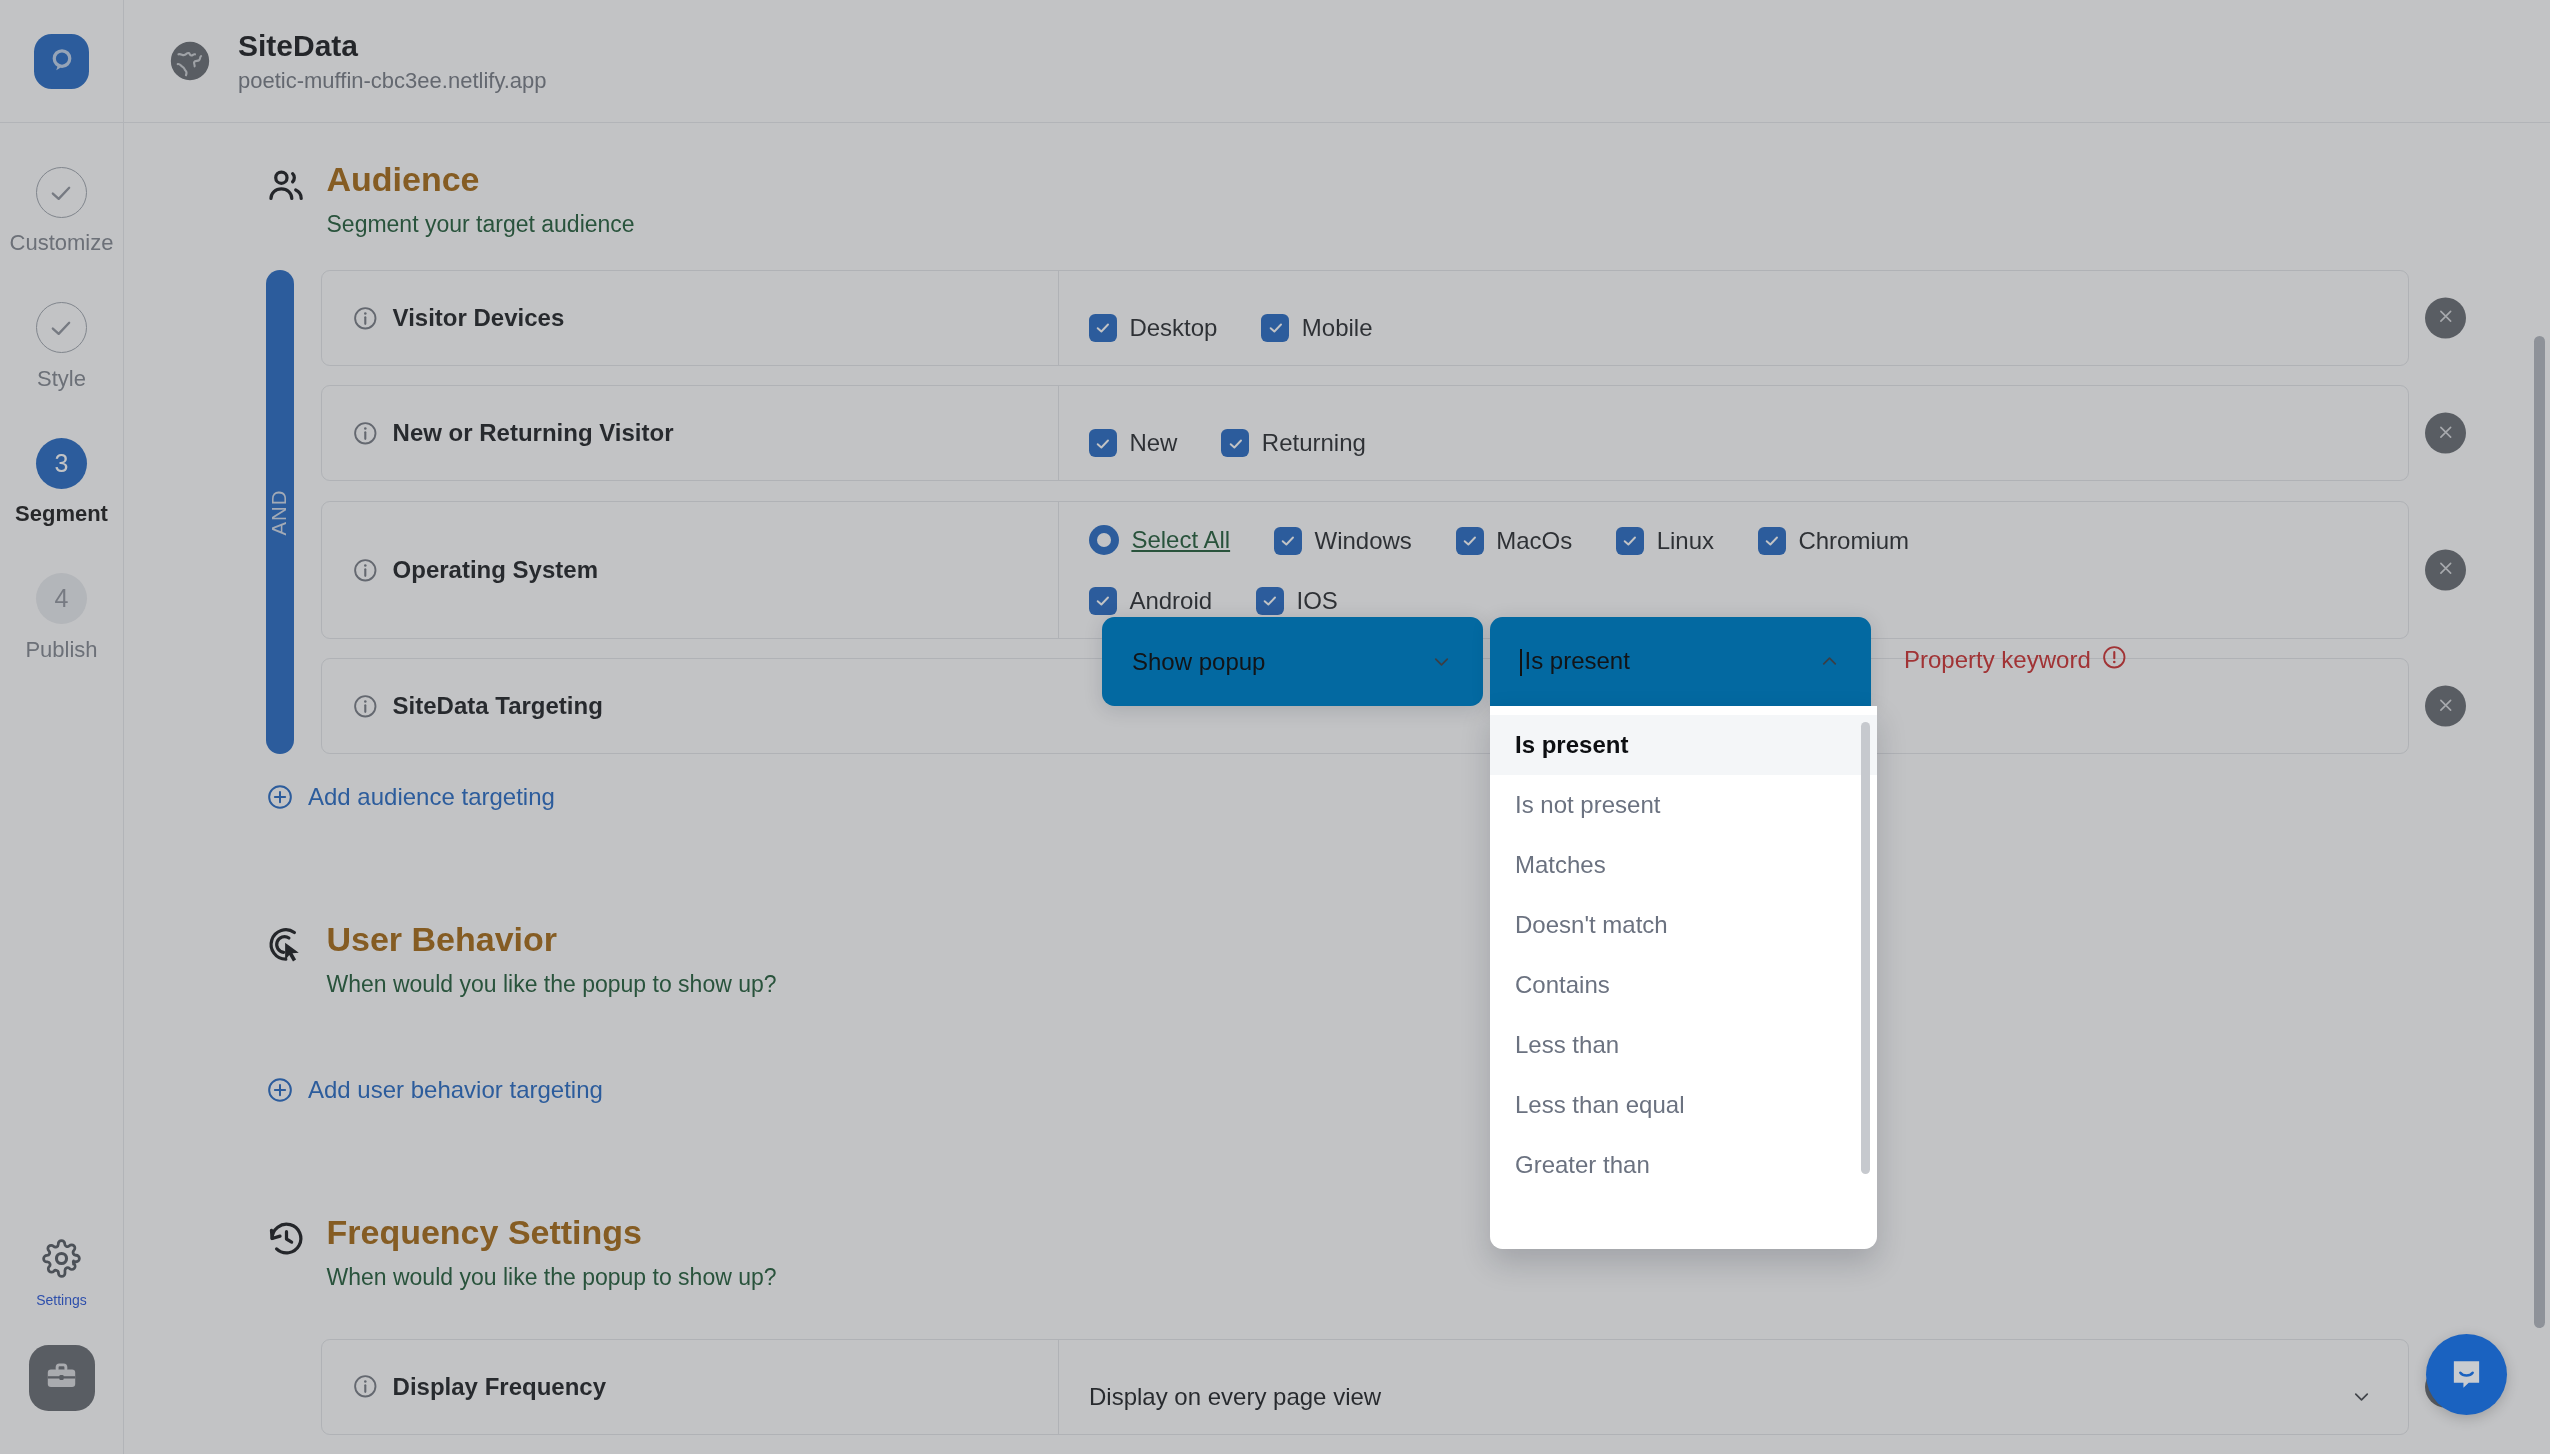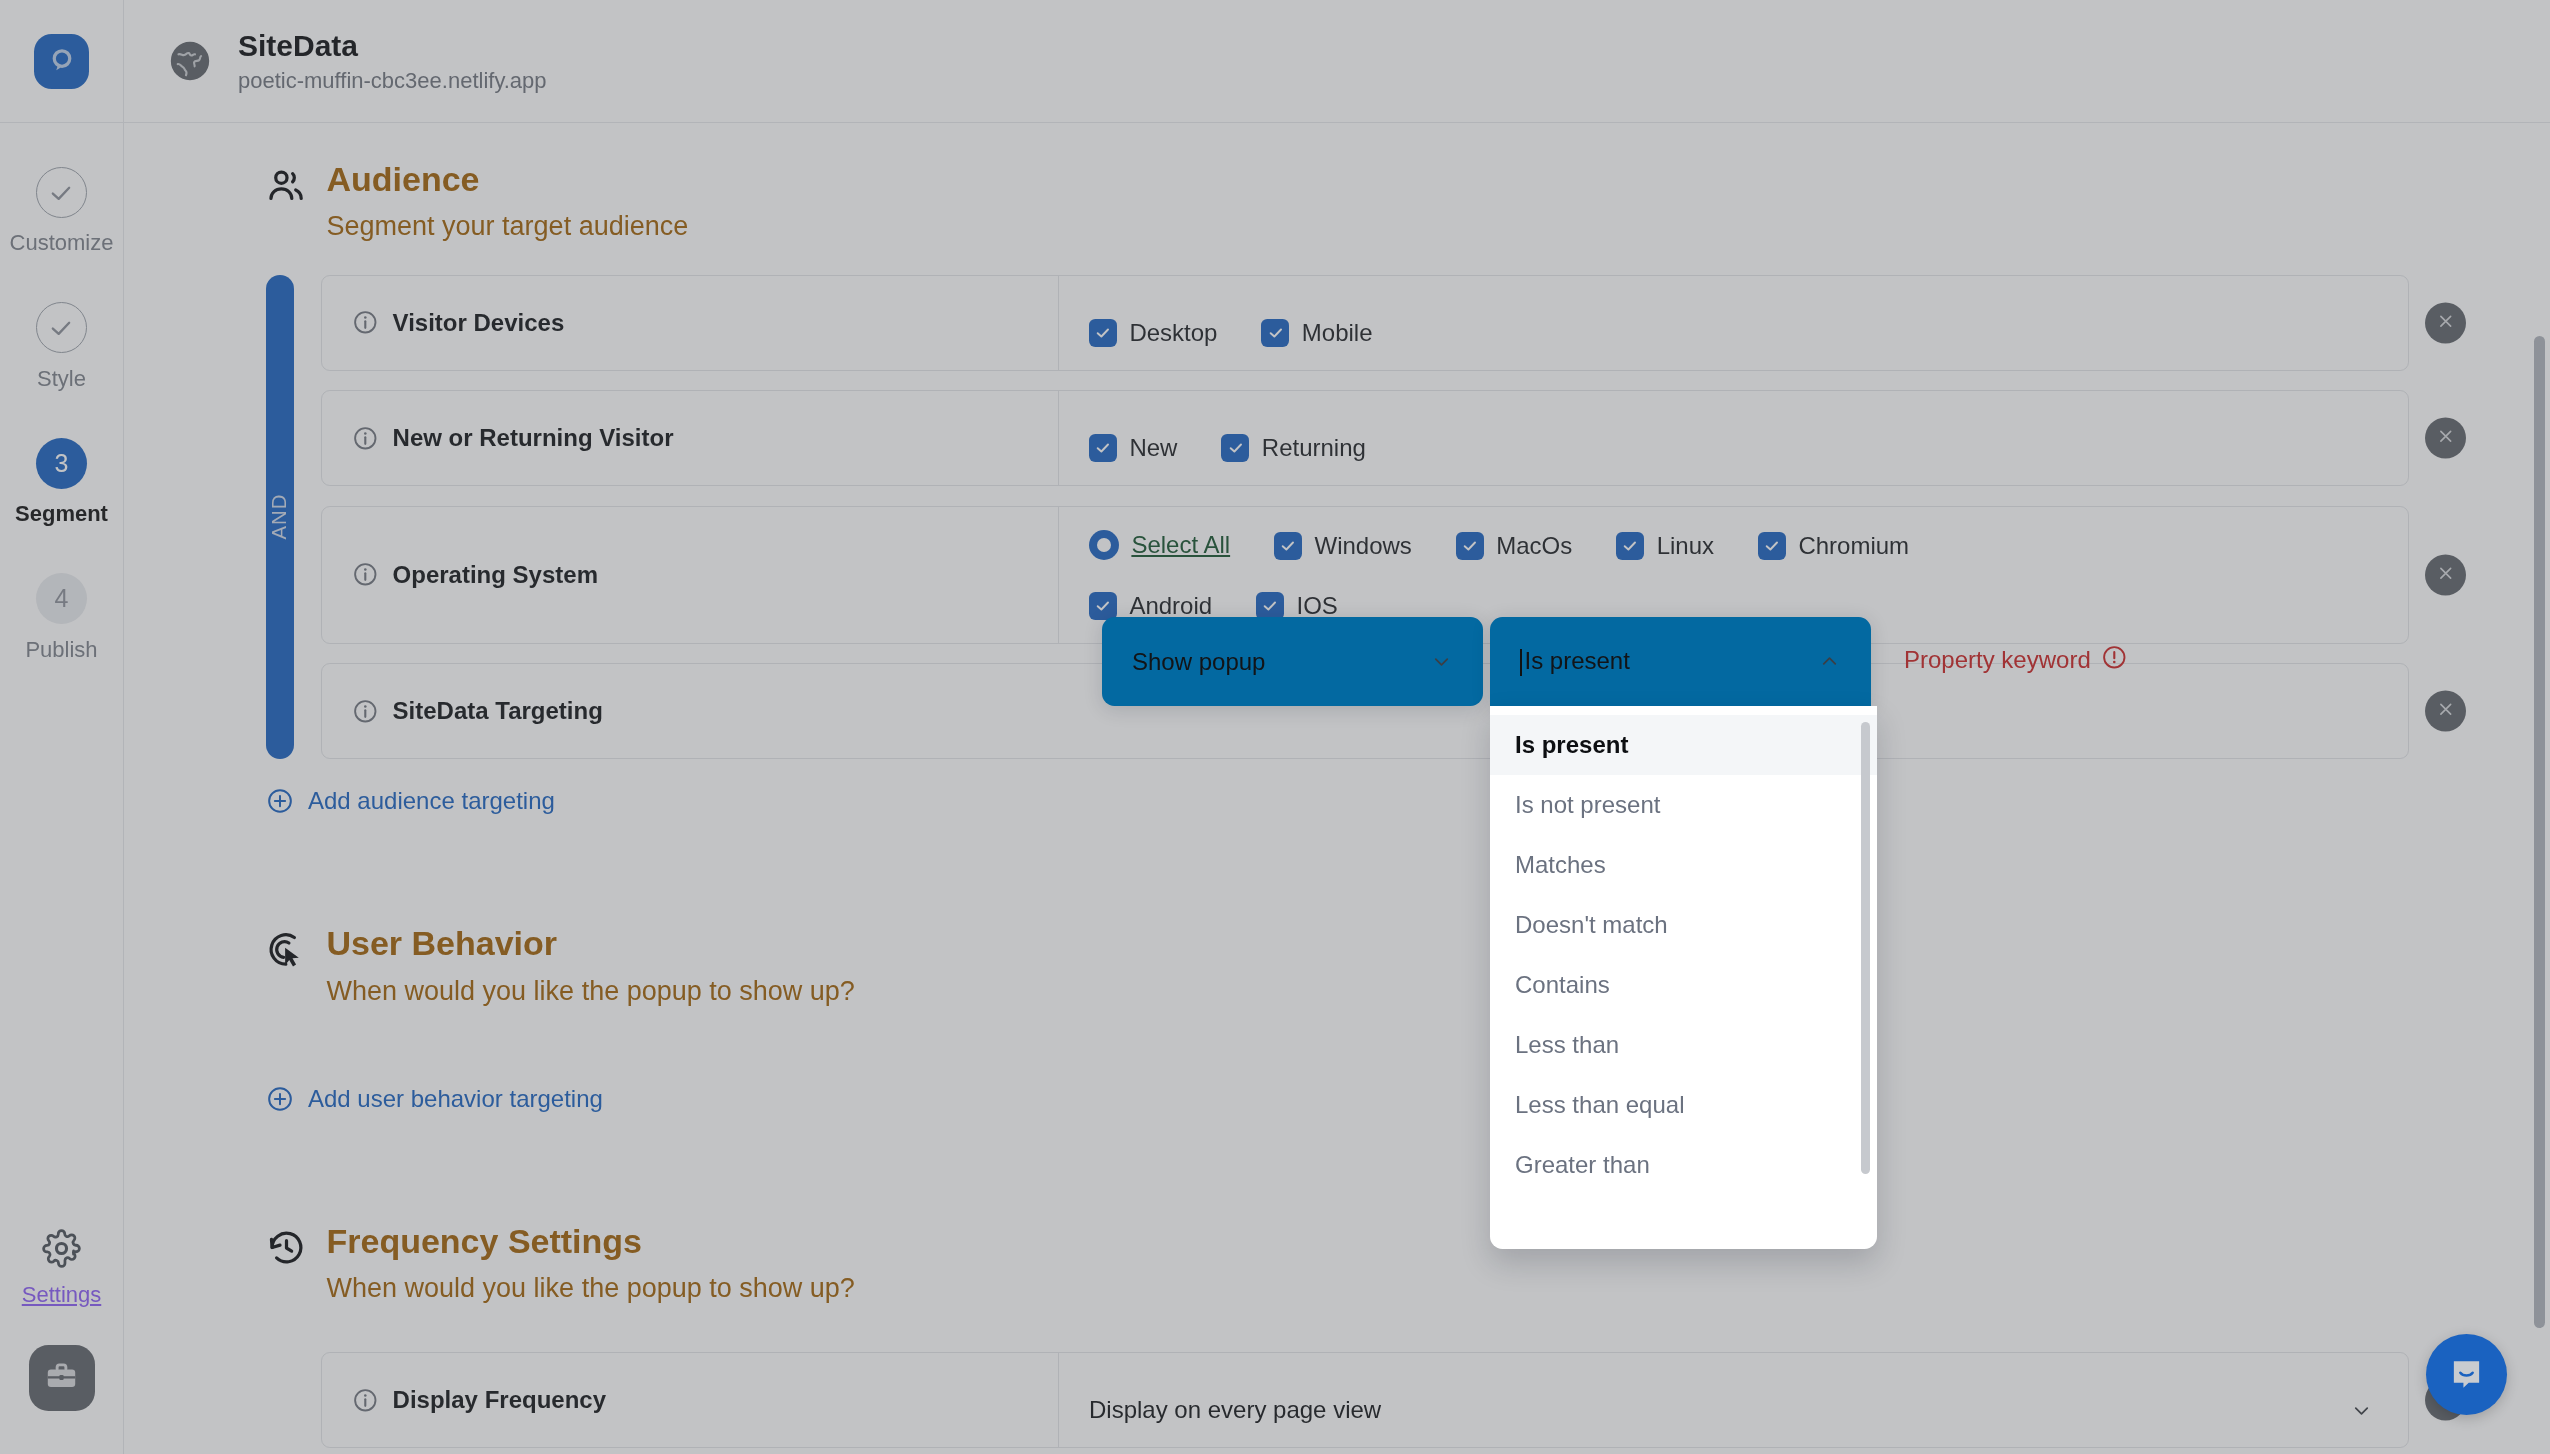--- a/index.html
+++ b/index.html
@@ -32,21 +32,21 @@
     font-size: 25px; color:#8b8f98;
   }
   .step-circle.done { border: 1.8px solid #9aa0a8; background: transparent; }
   .step-circle.active { background:#1a62c0; color:#fff; font-weight:400; }
   .step-circle.pending { background:#e9ebee; color:#8b8f98; }
   .step-label { margin-top: 12.4px; font-size: 22px; color:#7b8089; }
   .step-label.active { color:#111; font-weight:700; }
 
   .sidebar-bottom { margin-top:auto; margin-bottom: 43px; display:flex; flex-direction:column; align-items:center; gap: 37px; }
   .settings-item { display:flex; flex-direction:column; align-items:center; cursor:pointer; }
-  .settings-label { margin-top: 10.6px; font-size: 22px; color:#8b5cf6;text-decoration:underline; }
+  .settings-label { margin-top: 10.6px; font-size: 14px; color:#1d4ed8; }
   .briefcase-btn {
     width: 66px; height: 66px; border-radius: 19.5px; background:#5f6369;
     display:flex; align-items:center; justify-content:center; cursor:pointer;
   }
 
   
   .topbar {
     position:absolute; left:124px; top:0; width: 2426px; height:123px;
     background:#fff; border-bottom: 0.9px solid #e6e8eb;
     display:flex; align-items:center; padding-left: 43px; gap: 25px;
@@ -59,21 +59,21 @@
   
   .content {
     position:absolute; left:124px; top:123px; width: 2426px; height: 1331px;
     background:#fff; overflow:hidden;
   }
   .page { position:absolute; left:142px; top:0; width: 2143px; }
 
   .section-head { display:flex; align-items:flex-start; gap: 19.5px; padding-top: 37px; }
   .section-icon { width: 41px; height: 41px; flex:0 0 auto; margin-top: 5.3px;}
   .section-title { font-size: 34px; font-weight:700; color:#a16207; line-height:1.15; }
-  .section-sub { font-size: 27px; color:#a16207; margin-top: 12.4px; line-height:1.15; }
+  .section-sub { font-size: 23px; color:#14532d; margin-top: 12.4px; line-height:1.15; }
 
   .and-group { position:relative; margin-top: 32px; padding-left: 55px; }
   .and-bar {
     position:absolute; left: 0; top: 0; bottom: 0; width: 28px; border-radius: 14px;
     background:#1a62c0; display:flex; align-items:center; justify-content:center;
   }
   .and-text {
     color:#cfd9e8; font-size: 20.4px; letter-spacing: 0.9px; font-weight:400;
     transform: rotate(-90deg); white-space:nowrap;
   }

